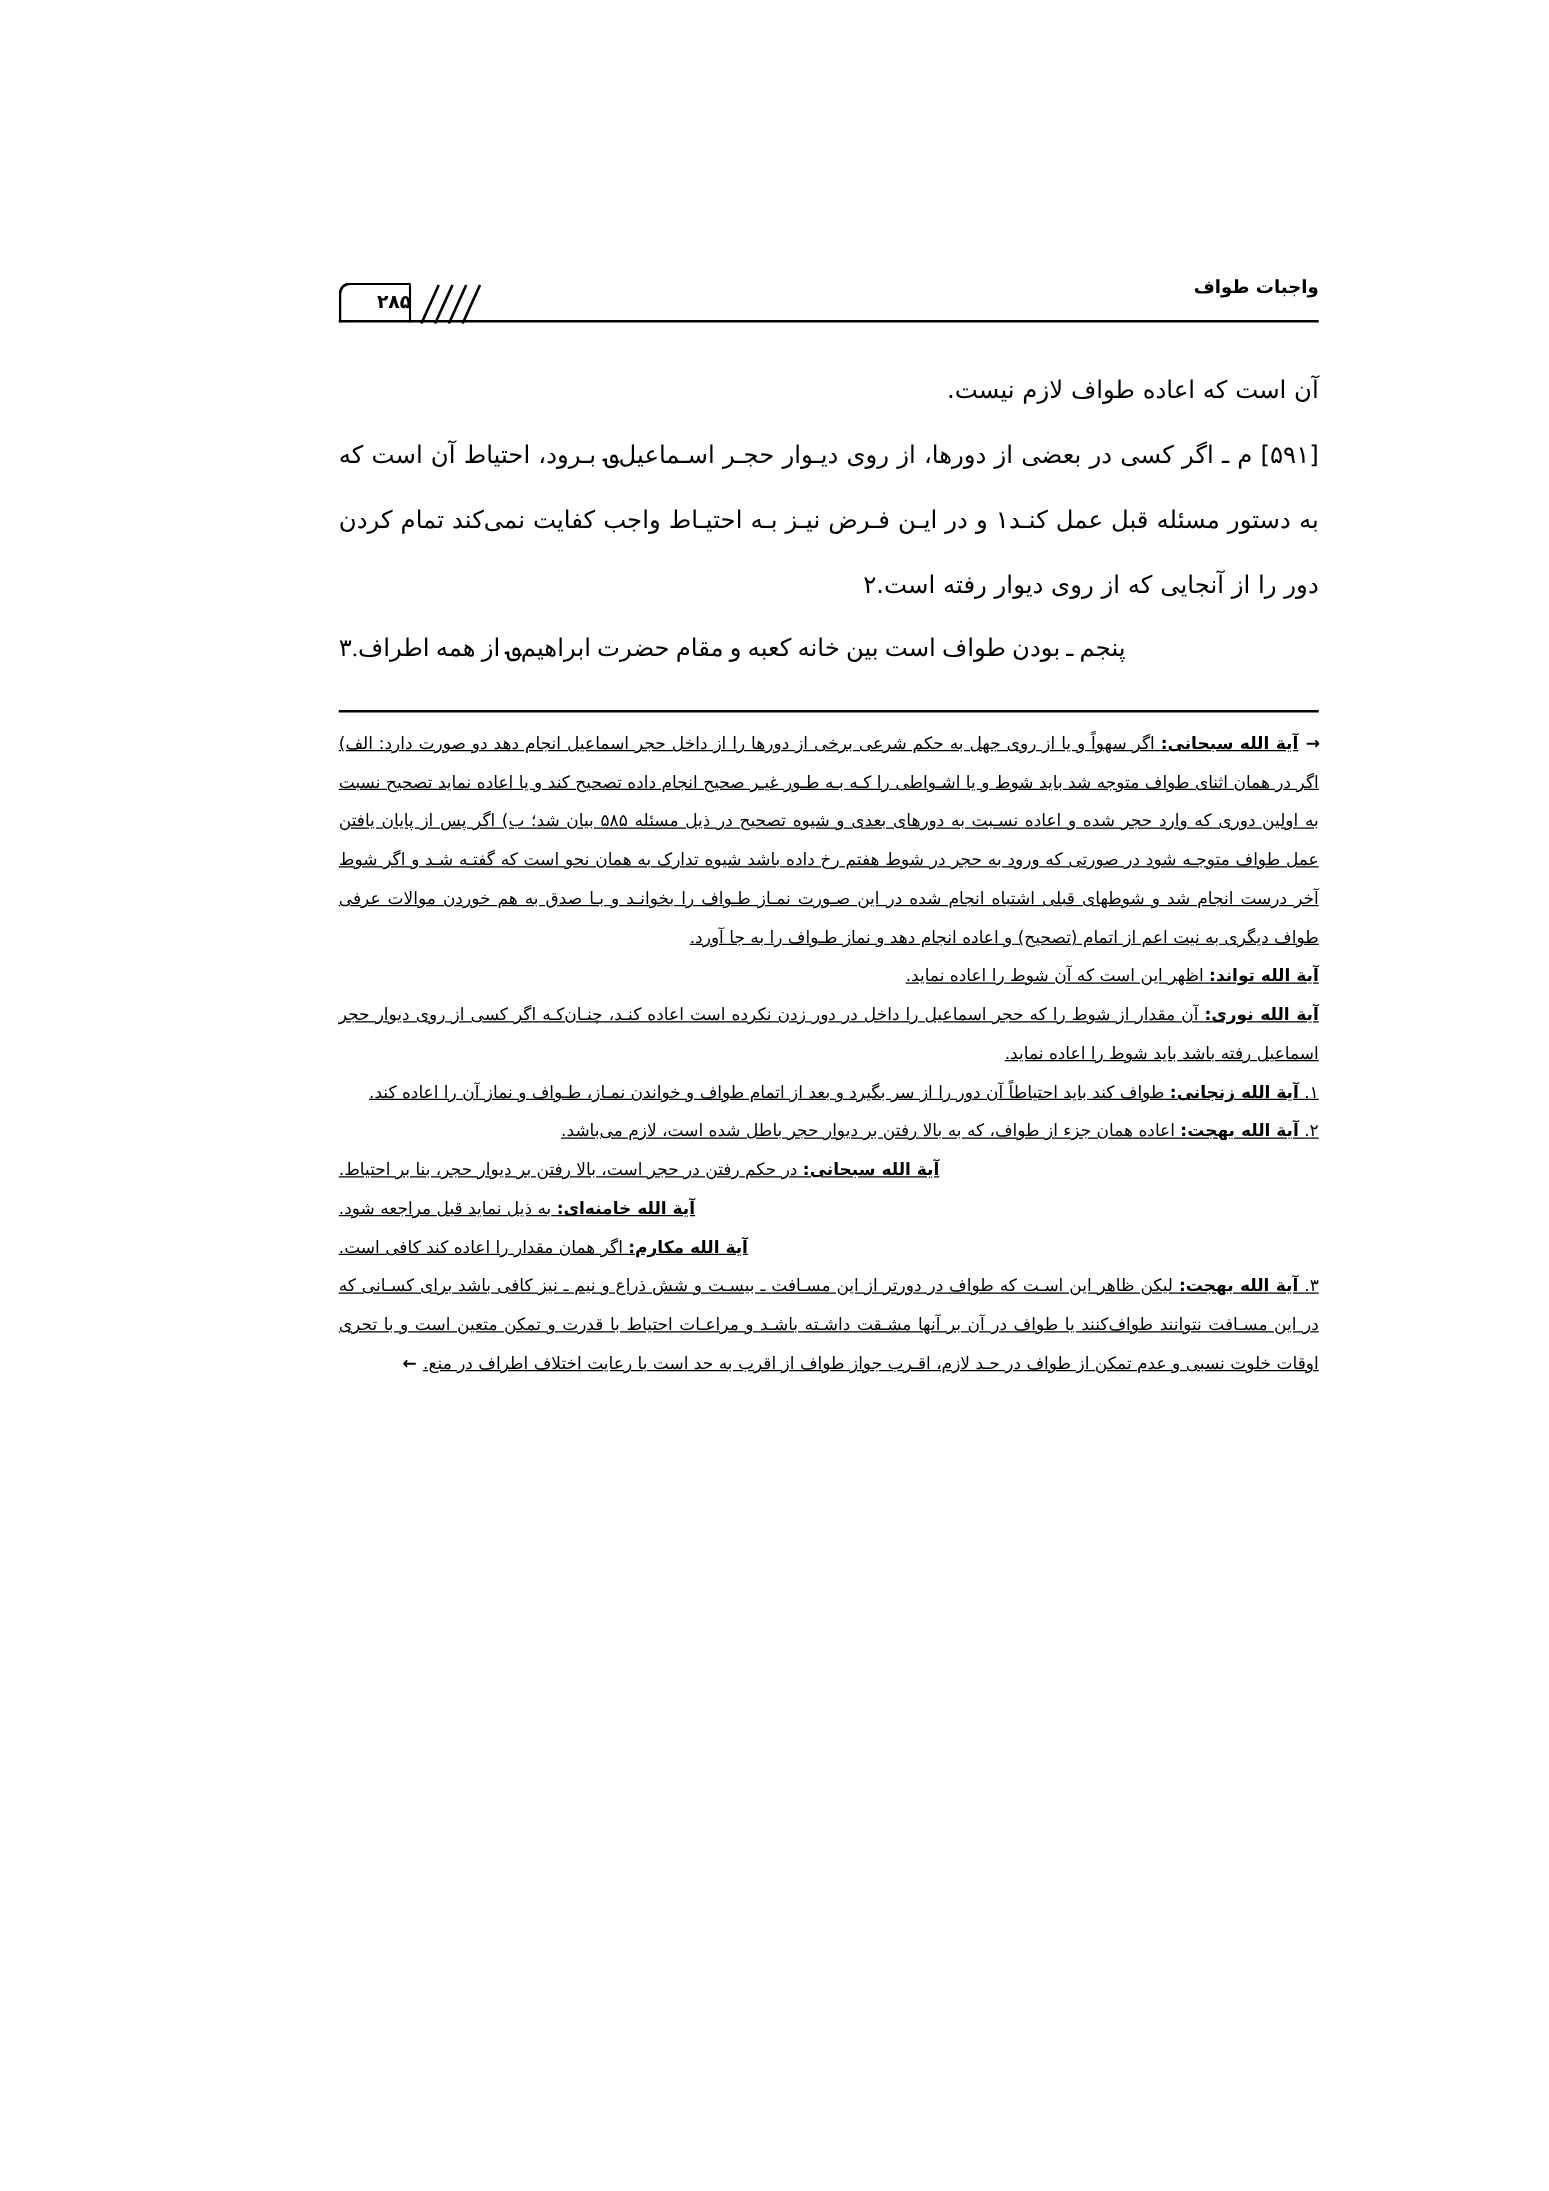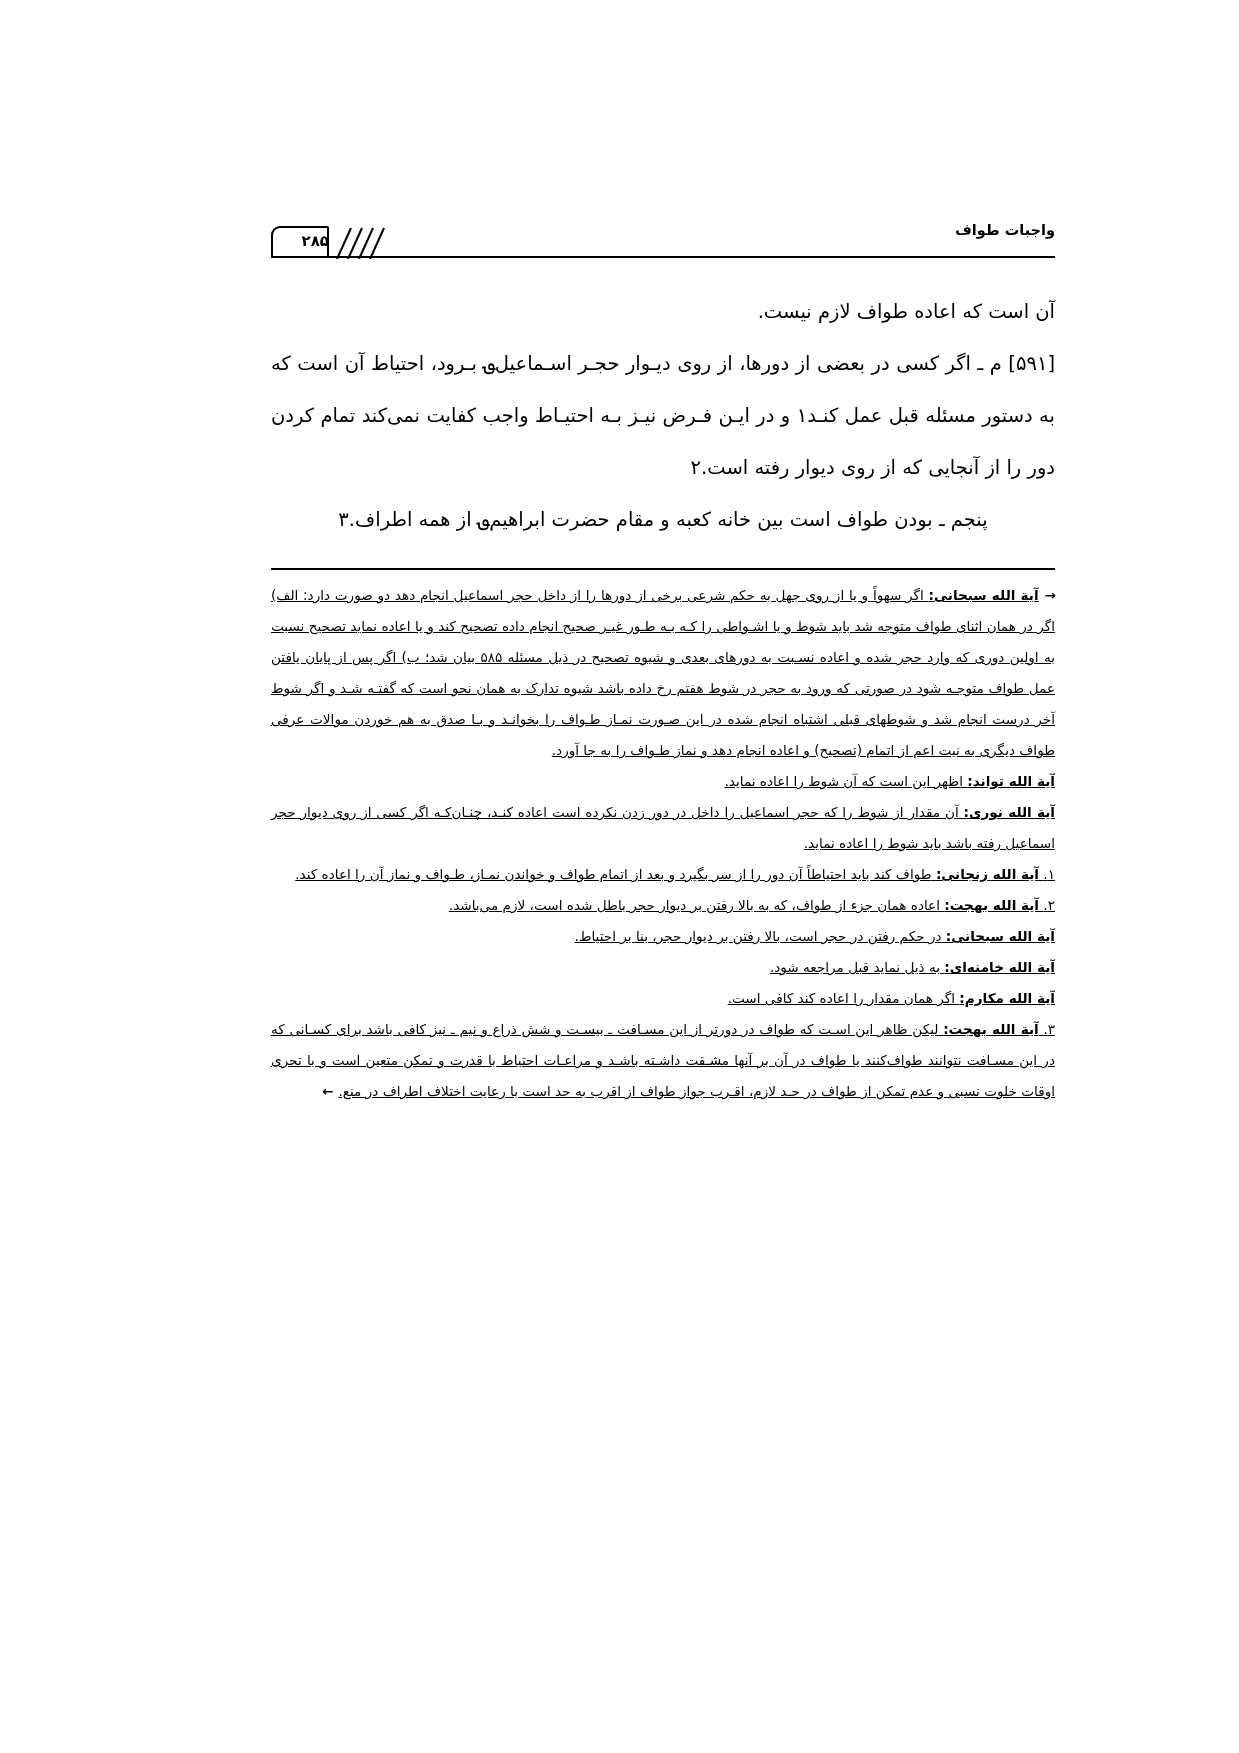--- a/index.html
+++ b/index.html
@@ -110,21 +110,22 @@
     margin: 0 0 0 0;
     font-size: 19.5px;
     line-height: 52px;
     direction: rtl;
     text-align: justify;
   }
   p.body-line.first {
     text-align: right;
   }
   p.body-line.last-para {
-    text-align: center;
+    text-align: left;
+    font-family: Liberation Serif, serif;
   }
 
   
   .foot-rule {
     margin-top: 22px;
     margin-bottom: 10px;
     border-top: 2.4px solid #000;
     height: 0;
     width: 100%;
   }
@@ -155,21 +156,21 @@
     font-weight: 700;
     letter-spacing: -1px;
   }
   .arrow-end {
     display: inline-block;
     margin-right: 6px;
     font-weight: 700;
     letter-spacing: -1px;
   }
   .fn-para.ends-center {
-    text-align: right;
+    text-align: left;
   }
 </style>
 </head>
 <body>
 
 <div class="page">
   <div class="content-area">
 
     <div class="header">
       <div class="header-title">واجبات طواف</div>

